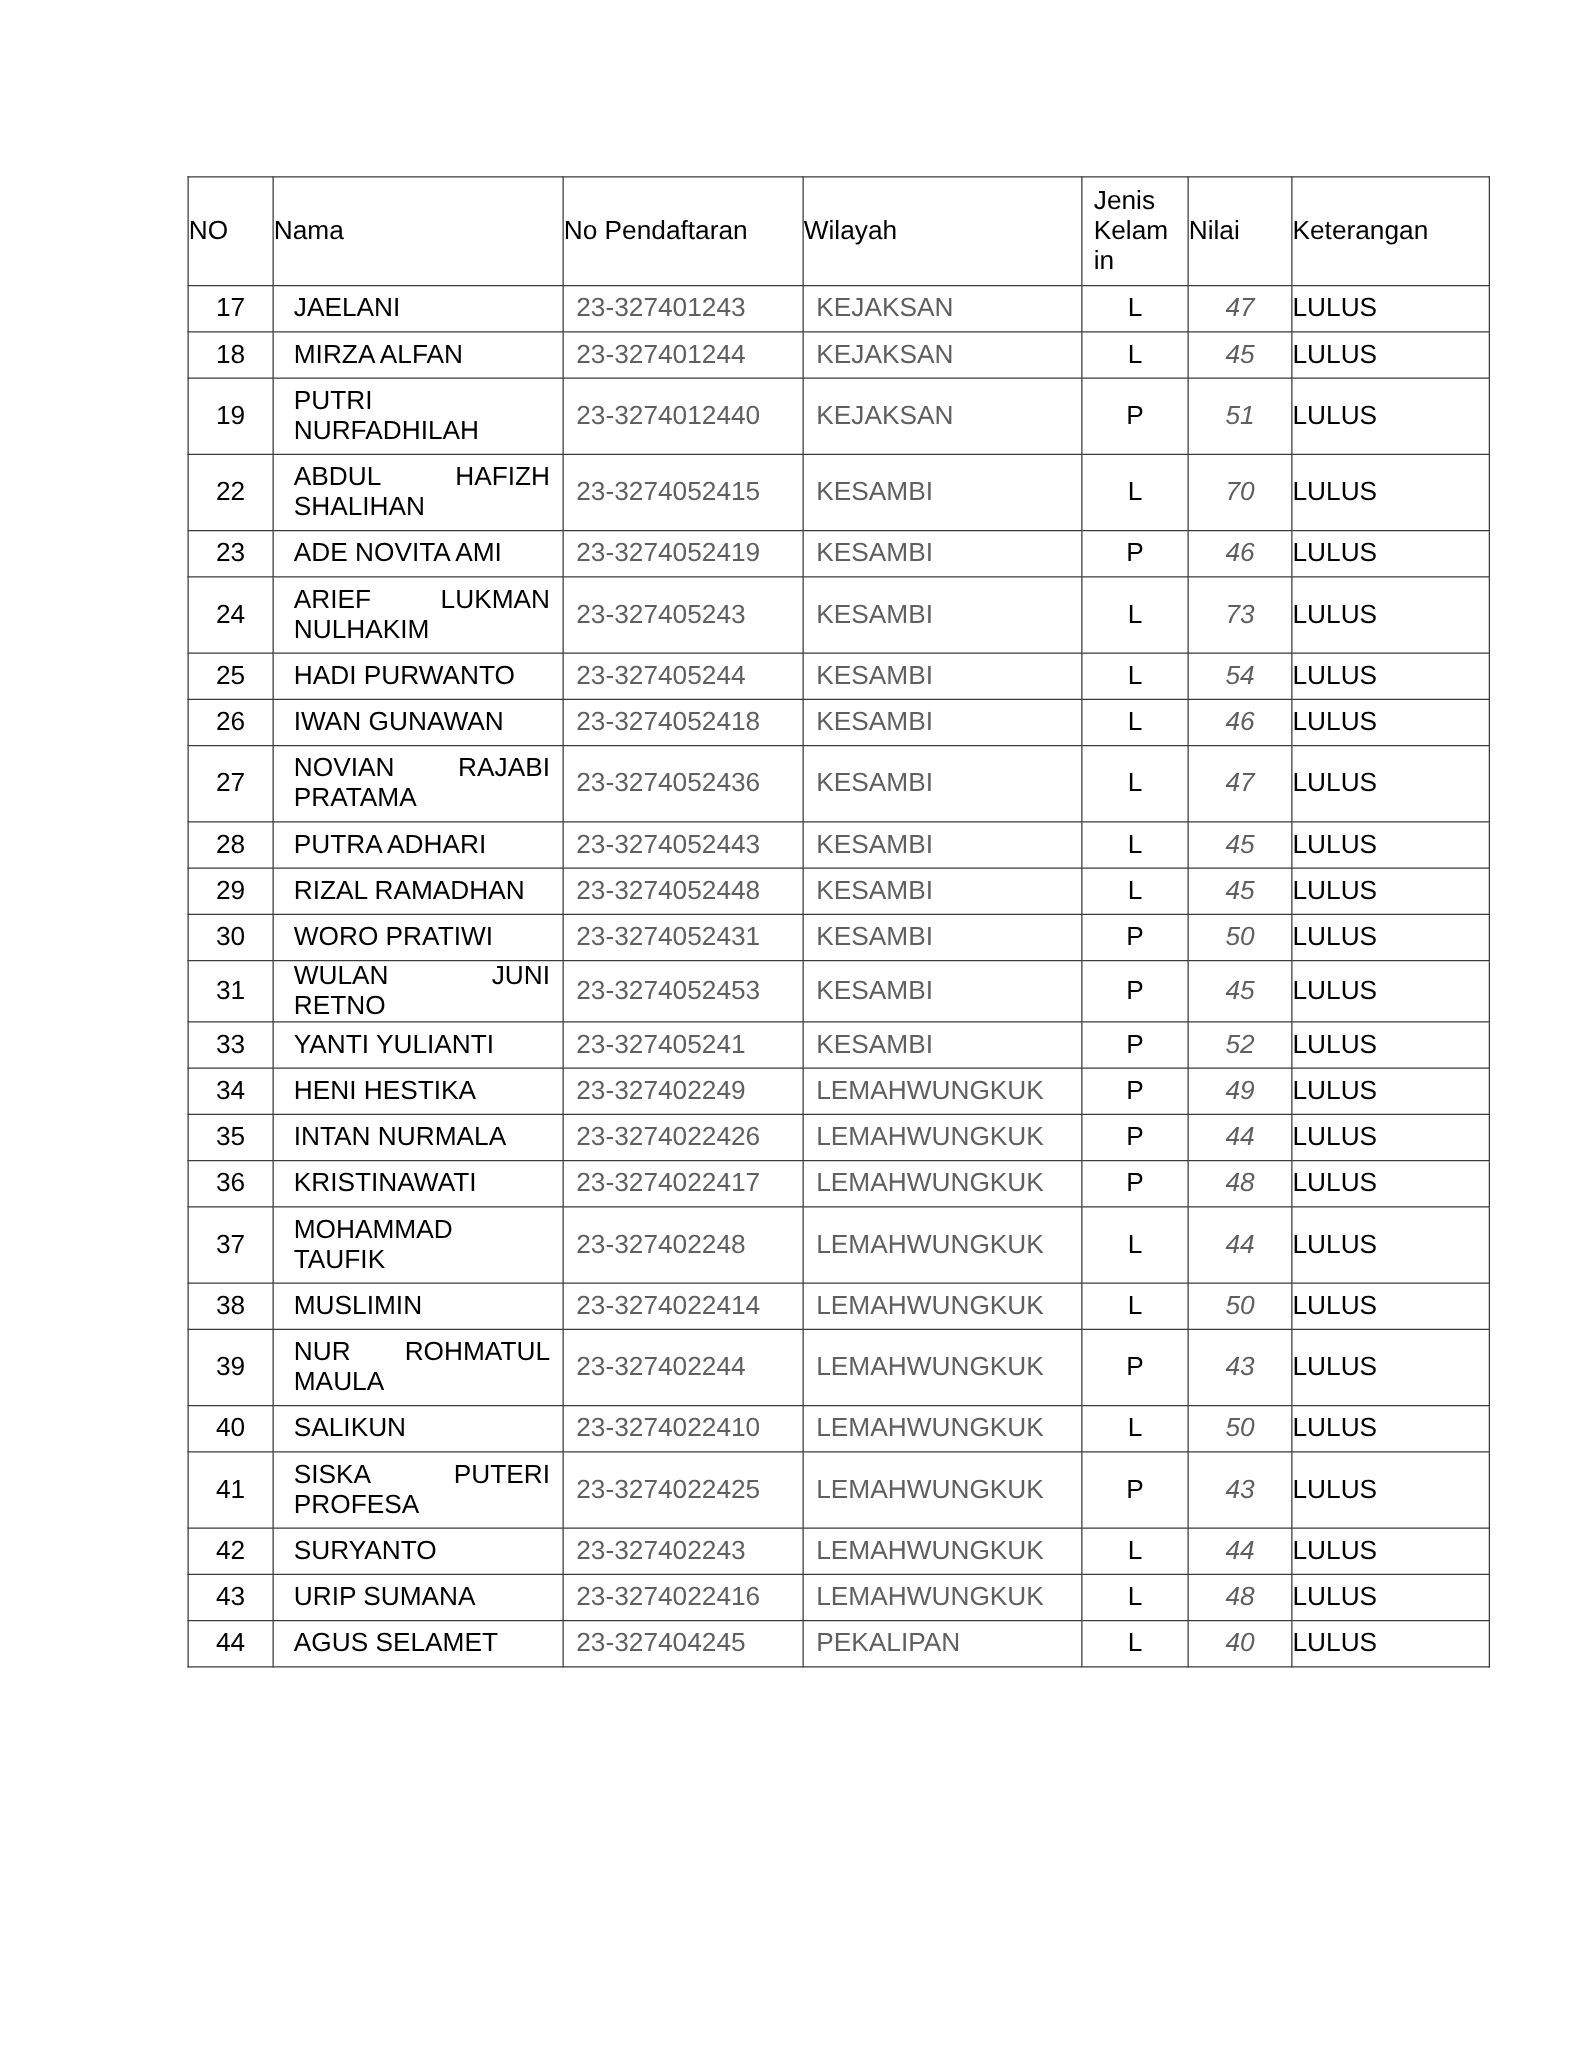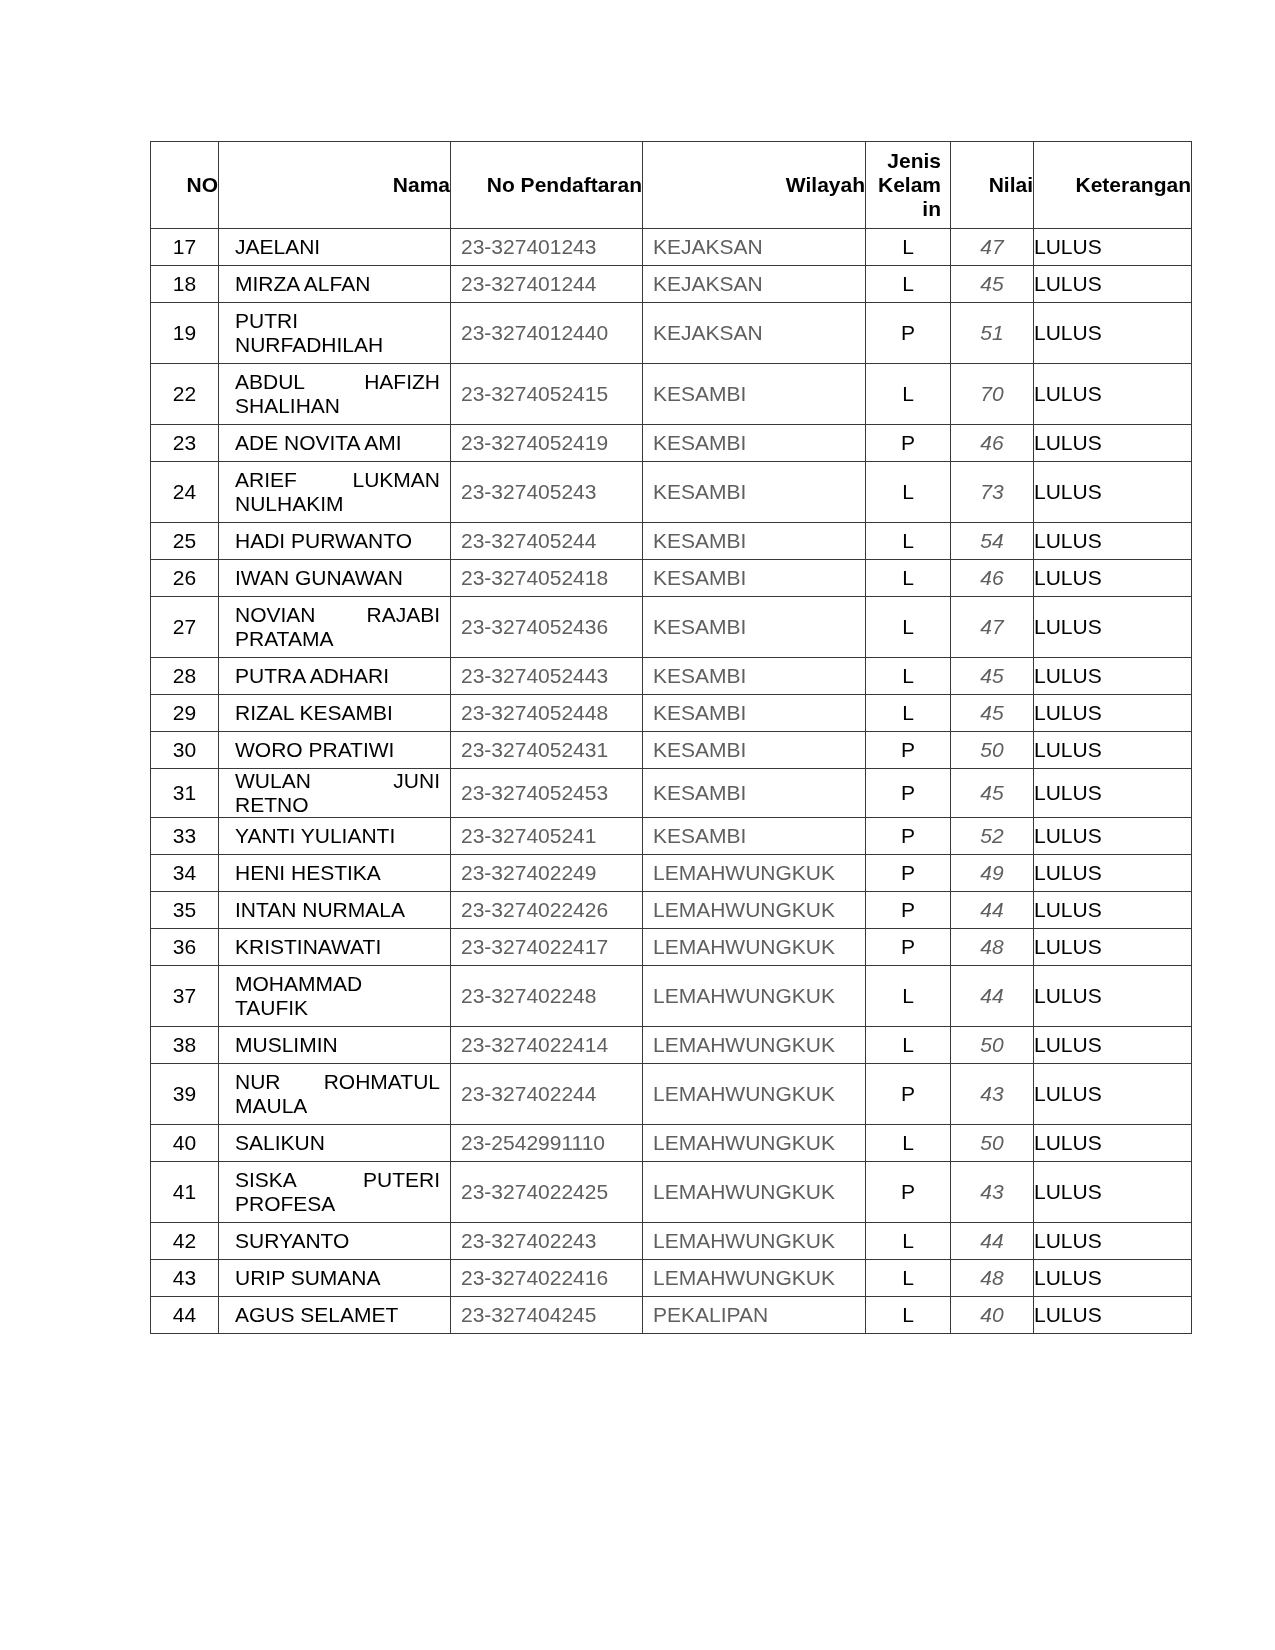--- a/index.html
+++ b/index.html
@@ -1,21 +1,21 @@
 <!DOCTYPE html>
 <html><head>
 <meta charset="utf-8">
 <style>
   html, body { margin: 0; padding: 0; background: #ffffff; }
   body { width: 1275px; height: 1650px; position: relative; overflow: hidden;
          font-family: "Liberation Sans", sans-serif; color: #000; }
   table { position: absolute; left: 150px; top: 141px; width: 1041px;
           border-collapse: collapse; table-layout: fixed; }
   td, th { border: 1.5px solid #3a3a3a; padding: 0; font-size: 21px; line-height: 24px; }
-  th { font-weight: bold; height: 86px; text-align: right; vertical-align: middle; }
+  th { font-weight: normal; height: 86px; text-align: left; vertical-align: middle; }
   td { vertical-align: middle; }
   tr.single td { height: 36px; }
   tr.double td { height: 60px; }
   .c-no { text-align: center; }
   .c-name { padding: 0 10px 0 16px; text-align: justify; text-align-last: left; margin-top: 24px; }
   .c-reg { color: #5f5f5f; padding-left: 10px; }
   .c-wil { color: #5f5f5f; padding-left: 10px; }
   .c-jk { text-align: center; }
   .c-nil { text-align: center; color: #5f5f5f; font-style: italic; }
   .c-ket { text-align: left; }
@@ -132,21 +132,21 @@
         <td class="c-no">28</td>
         <td class="c-name">PUTRA ADHARI</td>
         <td class="c-reg">23-3274052443</td>
         <td class="c-wil">KESAMBI</td>
         <td class="c-jk">L</td>
         <td class="c-nil">45</td>
         <td class="c-ket">LULUS</td>
       </tr>
       <tr class="single">
         <td class="c-no">29</td>
-        <td class="c-name">RIZAL KESAMBI</td>
+        <td class="c-name">RIZAL RAMADHAN</td>
         <td class="c-reg">23-3274052448</td>
         <td class="c-wil">KESAMBI</td>
         <td class="c-jk">L</td>
         <td class="c-nil">45</td>
         <td class="c-ket">LULUS</td>
       </tr>
       <tr class="single">
         <td class="c-no">30</td>
         <td class="c-name">WORO PRATIWI</td>
         <td class="c-reg">23-3274052431</td>
@@ -223,21 +223,21 @@
         <td class="c-name">NUR ROHMATUL MAULA</td>
         <td class="c-reg">23-327402244</td>
         <td class="c-wil">LEMAHWUNGKUK</td>
         <td class="c-jk">P</td>
         <td class="c-nil">43</td>
         <td class="c-ket">LULUS</td>
       </tr>
       <tr class="single">
         <td class="c-no">40</td>
         <td class="c-name">SALIKUN</td>
-        <td class="c-reg">23-2542991110</td>
+        <td class="c-reg">23-3274022410</td>
         <td class="c-wil">LEMAHWUNGKUK</td>
         <td class="c-jk">L</td>
         <td class="c-nil">50</td>
         <td class="c-ket">LULUS</td>
       </tr>
       <tr class="double">
         <td class="c-no">41</td>
         <td class="c-name">SISKA PUTERI PROFESA</td>
         <td class="c-reg">23-3274022425</td>
         <td class="c-wil">LEMAHWUNGKUK</td>

